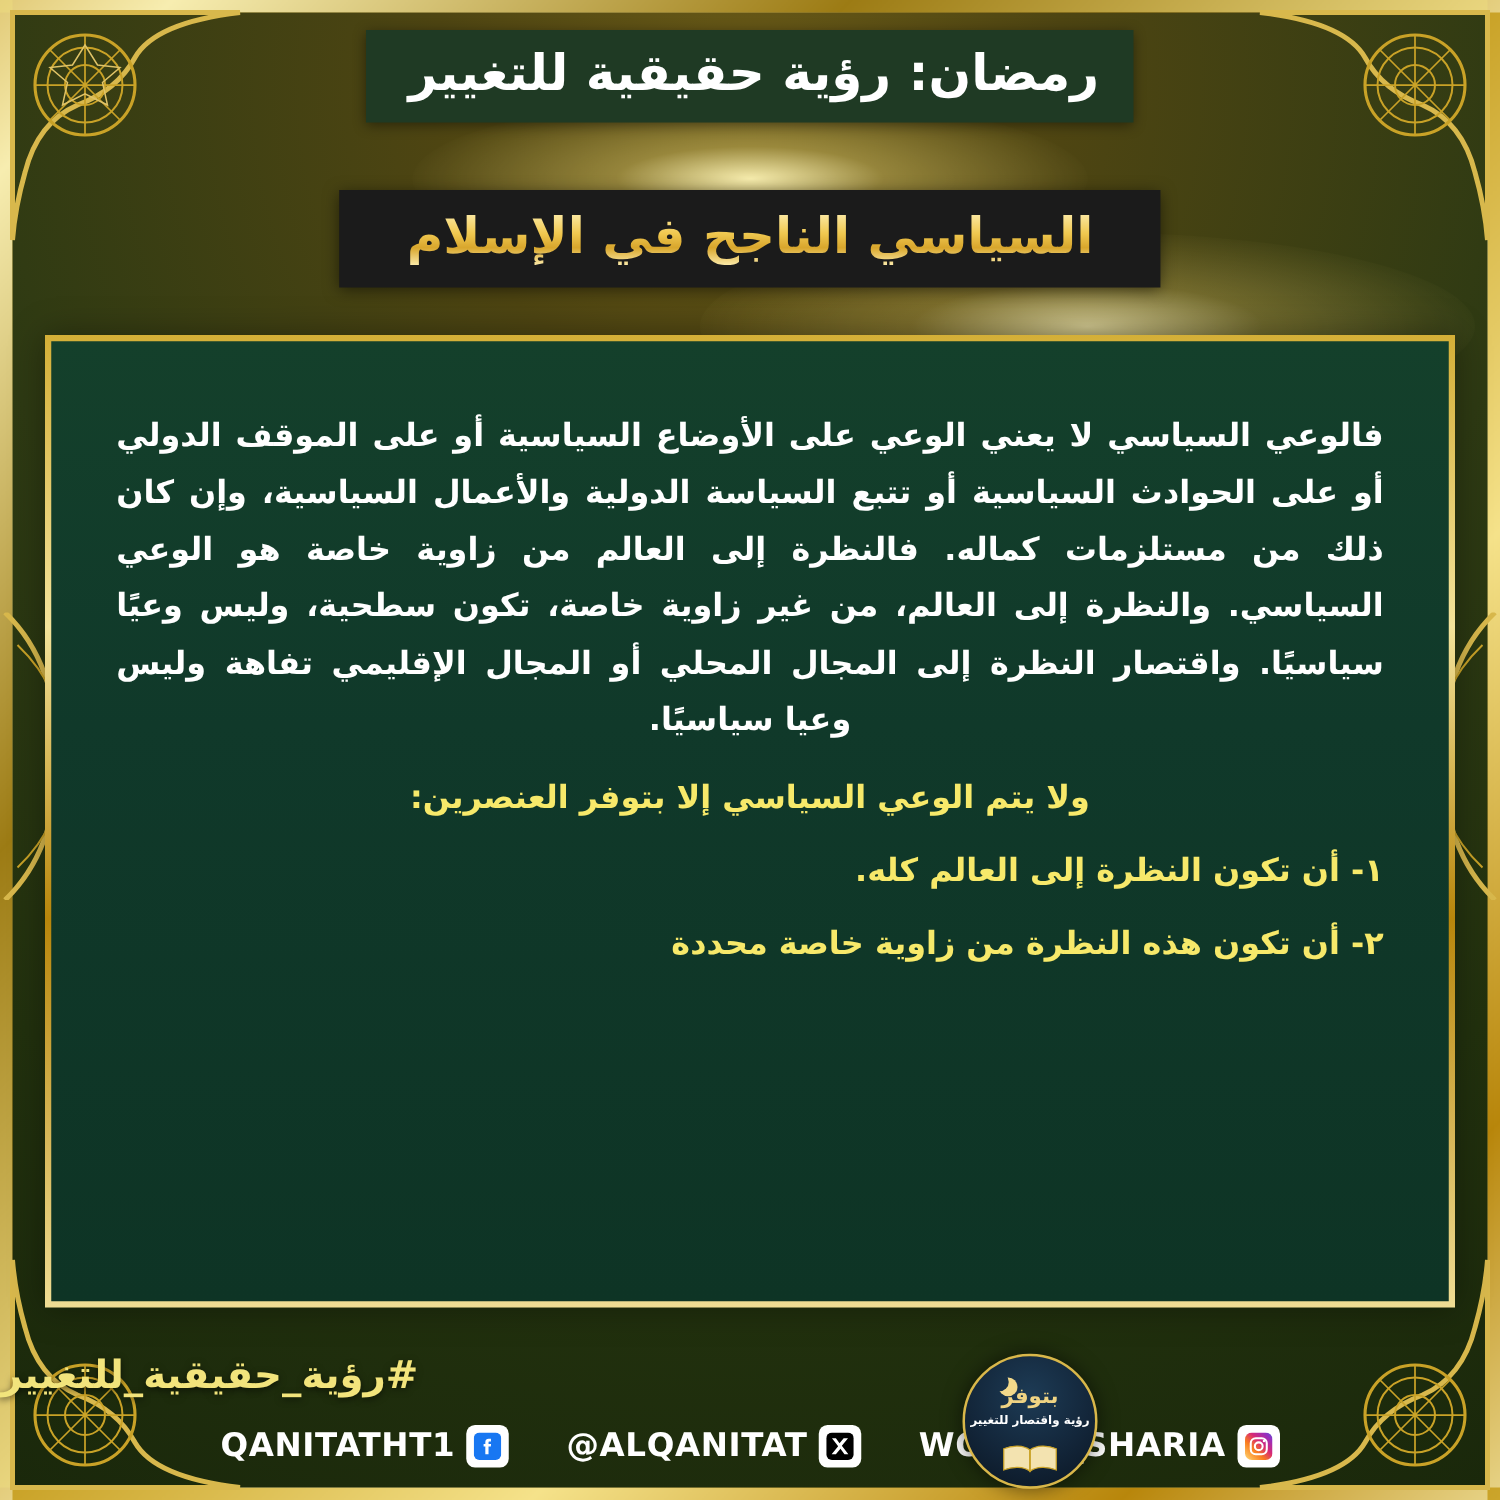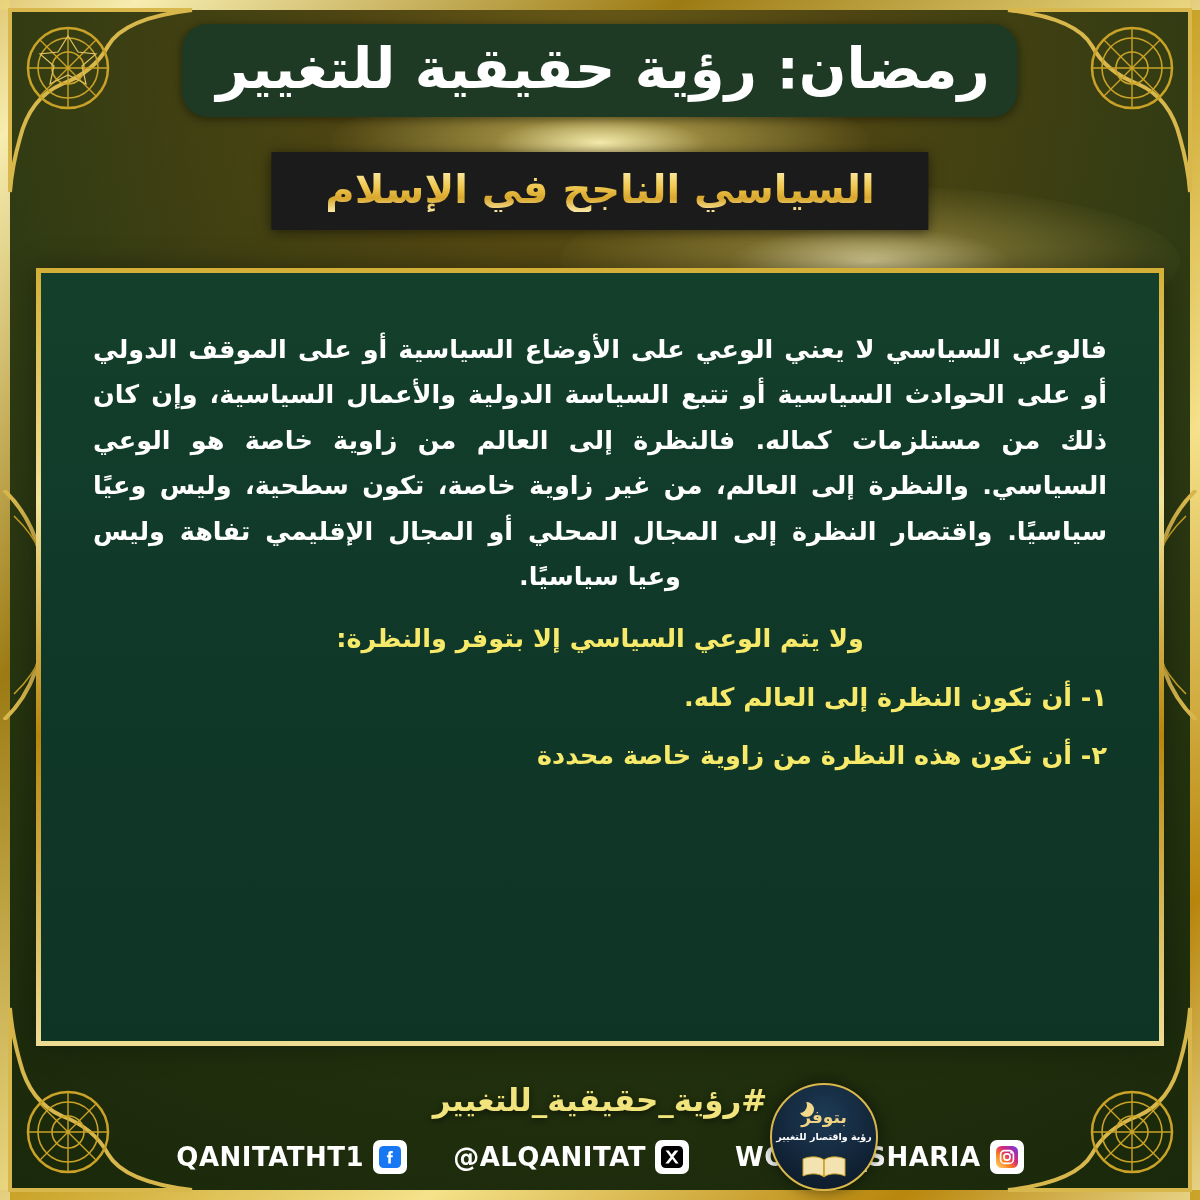--- a/index.html
+++ b/index.html
@@ -78,24 +78,23 @@
     transform: translateX(-50%);
     text-align: center;
     color: #ffffff;
     font-weight: bold;
     white-space: nowrap;
   }
   .title-1 {
     top: 24px;
     background: #1f3a24;
     padding: 12px 28px 16px 34px;
-    font-size: 56px;
+    font-size: 40px;
     letter-spacing: 0px;
     box-shadow: 0 2px 10px rgba(0,0,0,0.45);
-    border-radius: 25px;
   }
   .title-2 {
     top: 152px;
     background: #1b1b1b;
     padding: 14px 54px 18px 54px;
     font-size: 40px;
     color: #f5d77a;
     box-shadow: 0 2px 12px rgba(0,0,0,0.55);
   }
   .title-2 .t2-text {
@@ -152,21 +151,21 @@
     text-align: right;
     margin: 14px 0 0 0;
     line-height: 1.75;
   }
 
   
   .hashtag {
     position: absolute;
     left: 0; right: 0;
     top: 1082px;
-    text-align: center;
+    text-align: left;
     color: #f2e47c;
     font-size: 31px;
     font-weight: bold;
     text-shadow: 0 2px 6px rgba(0,0,0,0.55);
   }
   .socials {
     position: absolute;
     top: 1140px;
     left: 0; right: 0;
     display: flex;
@@ -320,21 +319,21 @@
     <span>رمضان: رؤية حقيقية للتغيير</span>
   </div>
 
   <div class="title-bar title-2">
     <span class="t2-text">السياسي الناجح في الإسلام</span>
   </div>
 
   <div class="panel-wrap">
     <div class="panel">
       <p class="body-text">فالوعي السياسي لا يعني الوعي على الأوضاع السياسية أو على الموقف الدولي أو على الحوادث السياسية أو تتبع السياسة الدولية والأعمال السياسية، وإن كان ذلك من مستلزمات كماله. فالنظرة إلى العالم من زاوية خاصة هو الوعي السياسي. والنظرة إلى العالم، من غير زاوية خاصة، تكون سطحية، وليس وعيًا سياسيًا. واقتصار النظرة إلى المجال المحلي أو المجال الإقليمي تفاهة وليس وعيا سياسيًا.</p>
-      <p class="lead">ولا يتم الوعي السياسي إلا بتوفر والنظرة:</p>
+      <p class="lead">ولا يتم الوعي السياسي إلا بتوفر العنصرين:</p>
       <p class="point">١- أن تكون النظرة إلى العالم كله.</p>
       <p class="point">٢- أن تكون هذه النظرة من زاوية خاصة محددة</p>
     </div>
   </div>
 
   <div class="hashtag">#رؤية_حقيقية_للتغيير</div>
 
   <div class="socials">
 
     <div class="social-item">

